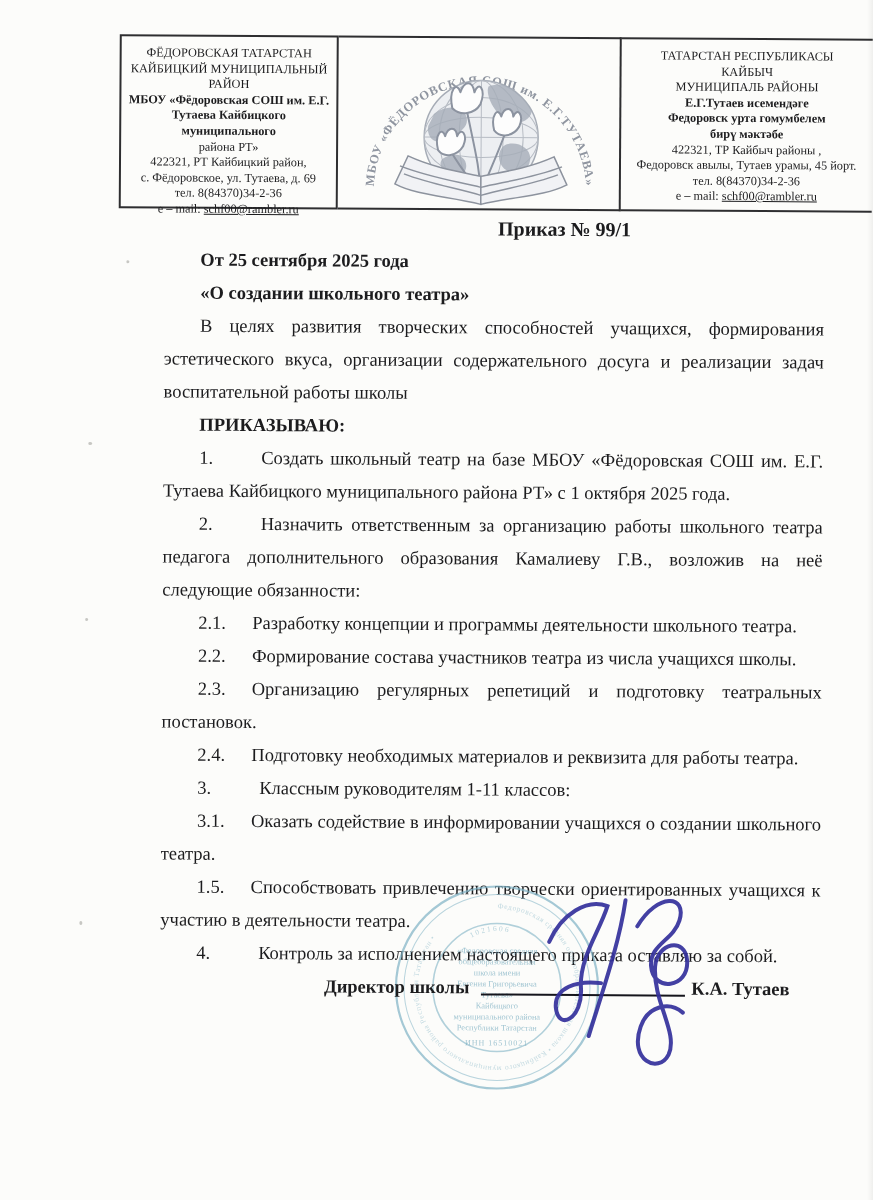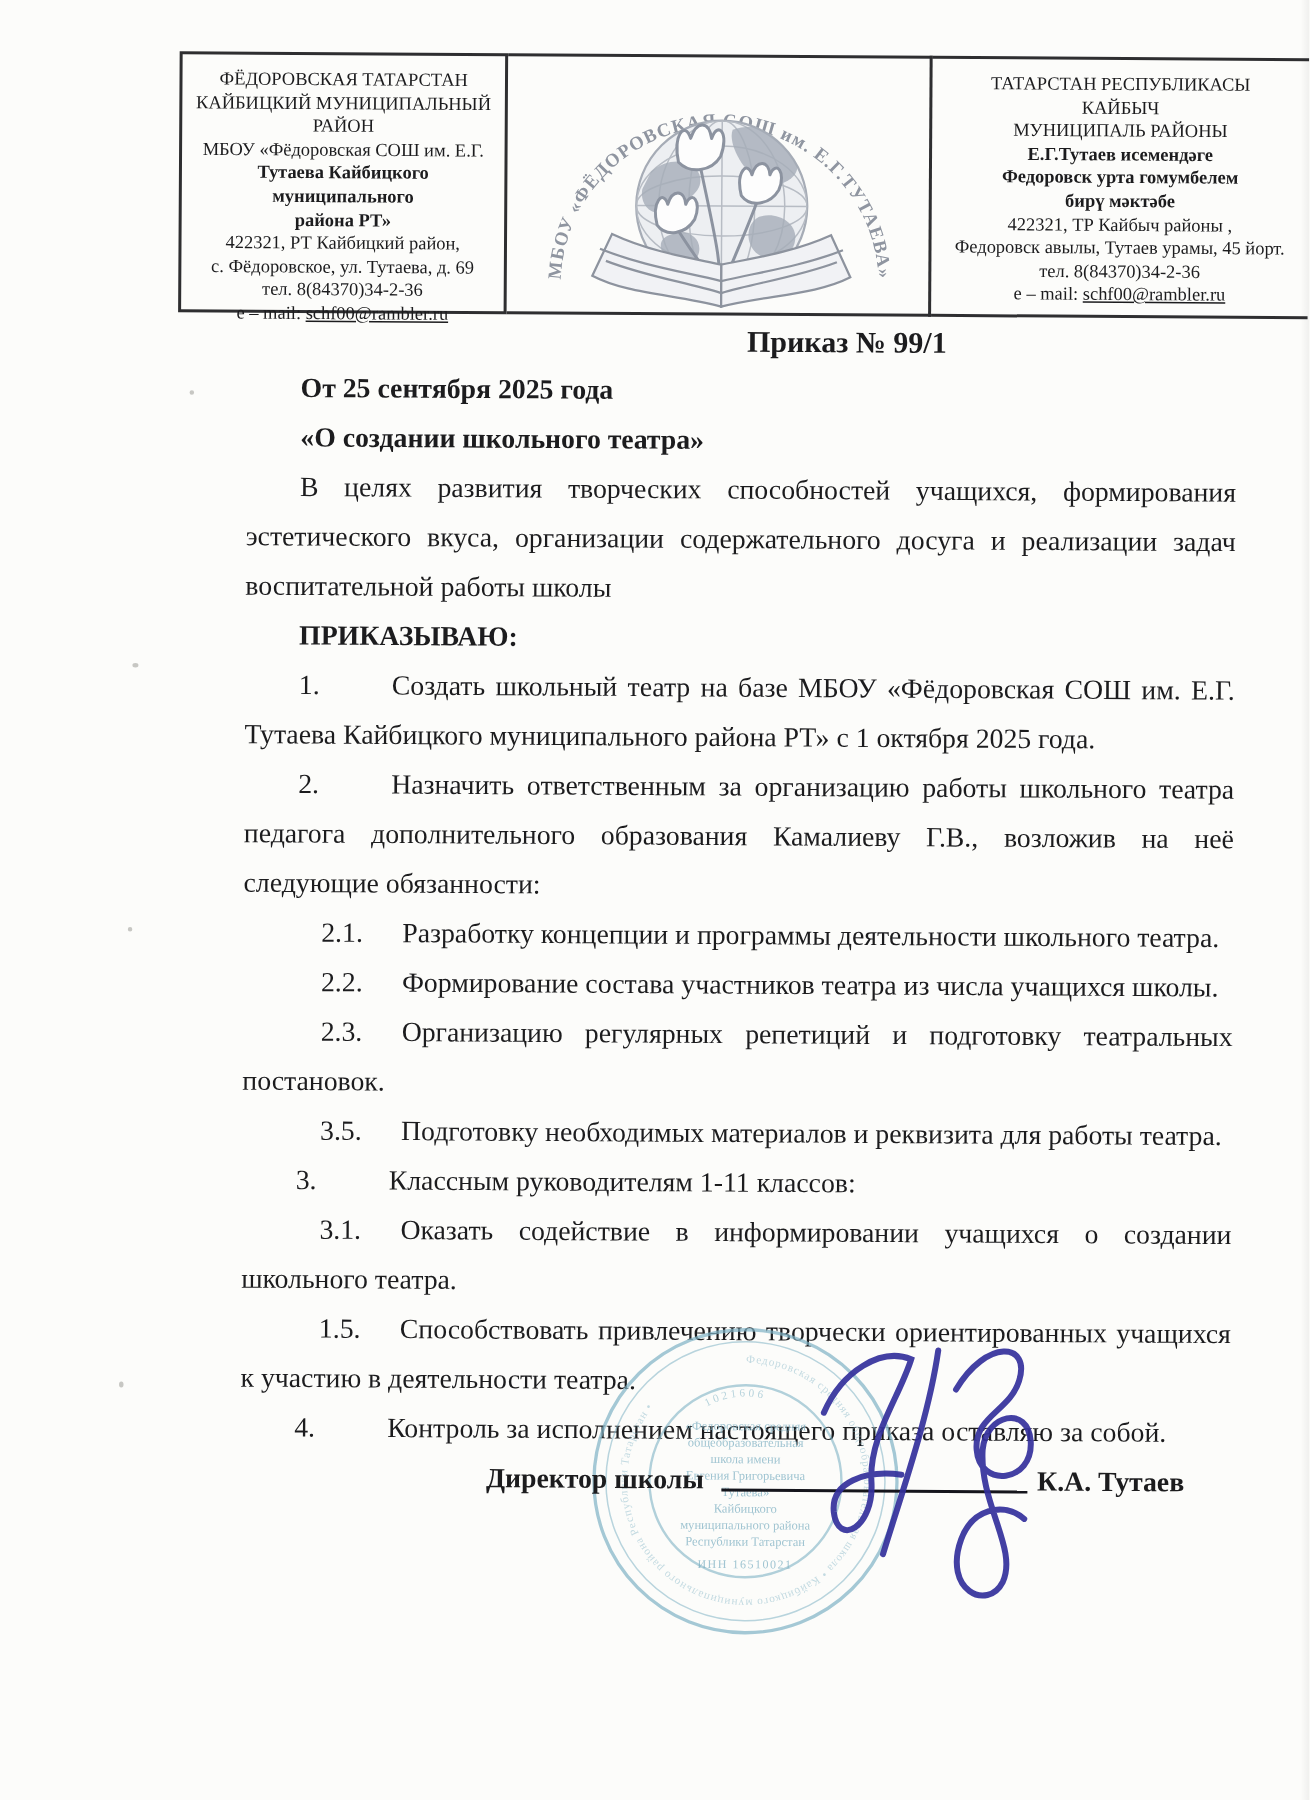--- a/index.html
+++ b/index.html
@@ -24,21 +24,21 @@
 
   
   .content{position:absolute;left:166px;top:212px;width:660px;
            font-size:18.5px;line-height:33px;}
   .title{font-weight:bold;font-size:20px;text-align:center;margin-left:140px;}
   .b{font-weight:bold;}
   .ind{text-indent:36px;margin:0;}
   .preamble{text-indent:36px;text-align:justify;margin:0;}
   .item{text-align:justify;text-indent:36px;margin:0;}
   .item-num{display:inline-block;width:62px;text-indent:0;}
-  .item-num.sub{width:54px;margin-left:16px;}
+  .item-num.sub{width:54px;}
 
   
   .sig-row{margin:0;padding-left:164px;white-space:nowrap;position:relative;z-index:2;}
   .sig-line{display:inline-block;width:204px;border-bottom:2.5px solid #15151c;
             margin:0 6px -2px 12px;}
 
   .stamp-svg{position:absolute;left:393px;top:877px;width:220px;height:220px;z-index:1;}
   .sign-svg{position:absolute;left:535px;top:883px;width:200px;height:200px;z-index:3;}
 
   
@@ -50,23 +50,23 @@
 <body>
 
 <div class="sheet">
 
   <div class="letterhead">
     <div class="lh-cell lh-left">
       <div>
           <div>ФЁДОРОВСКАЯ ТАТАРСТАН</div>
           <div>КАЙБИЦКИЙ МУНИЦИПАЛЬНЫЙ</div>
           <div>РАЙОН</div>
-          <div style="font-weight: normal;">МБОУ «Фёдоровская СОШ им. Е.Г.</div>
+          <div style="font-weight: bold;">МБОУ «Фёдоровская СОШ им. Е.Г.</div>
           <div style="font-weight: bold;">Тутаева Кайбицкого муниципального</div>
-          <div style="font-weight: bold;">района РТ»</div>
+          <div style="font-weight: normal;">района РТ»</div>
           <div>422321, РТ Кайбицкий район,</div>
           <div>с. Фёдоровское, ул. Тутаева, д. 69</div>
           <div>тел. 8(84370)34-2-36</div>
         </div>
       <div>
         <span>e – mail: </span><span class="email">schf00@rambler.ru</span>
       </div>
     </div>
 
     <div class="lh-cell lh-center">
@@ -143,21 +143,21 @@
     <p class="b ind">От 25 сентября 2025 года</p>
     <p class="b ind">«О создании школьного театра»</p>
     <p class="preamble">В целях развития творческих способностей учащихся, формирования эстетического вкуса, организации содержательного досуга и реализации задач воспитательной работы школы</p>
     <p class="b ind">ПРИКАЗЫВАЮ:</p>
     <div id="items">
         <div class="item"><span class="item-num">1.</span><span>Создать школьный театр на базе МБОУ «Фёдоровская СОШ им. Е.Г. Тутаева Кайбицкого муниципального района РТ» с 1 октября 2025 года.</span></div>
         <div class="item"><span class="item-num">2.</span><span>Назначить ответственным за организацию работы школьного театра педагога дополнительного образования Камалиеву Г.В., возложив на неё следующие обязанности:</span></div>
         <div class="item"><span class="item-num sub">2.1.</span><span>Разработку концепции и программы деятельности школьного театра.</span></div>
         <div class="item"><span class="item-num sub">2.2.</span><span>Формирование состава участников театра из числа учащихся школы.</span></div>
         <div class="item"><span class="item-num sub">2.3.</span><span>Организацию регулярных репетиций и подготовку театральных постановок.</span></div>
-        <div class="item"><span class="item-num sub">3.5.</span><span>Подготовку необходимых материалов и реквизита для работы театра.</span></div>
+        <div class="item"><span class="item-num sub">2.4.</span><span>Подготовку необходимых материалов и реквизита для работы театра.</span></div>
         <div class="item"><span class="item-num">3.</span><span>Классным руководителям 1-11 классов:</span></div>
         <div class="item"><span class="item-num sub">3.1.</span><span>Оказать содействие в информировании учащихся о создании школьного театра.</span></div>
         <div class="item"><span class="item-num sub">1.5.</span><span>Способствовать привлечению творчески ориентированных учащихся к участию в деятельности театра.</span></div>
         <div class="item"><span class="item-num">4.</span><span>Контроль за исполнением настоящего приказа оставляю за собой.</span></div>
       </div>
 
     <p class="sig-row">
       <span class="b">Директор школы</span><span class="sig-line"></span><span class="b">К.А. Тутаев</span>
     </p>
   </div>

